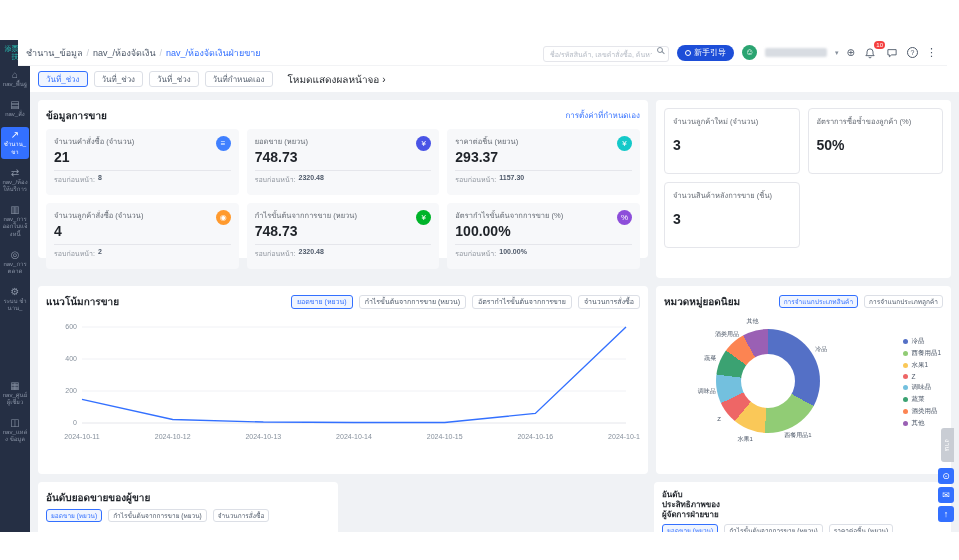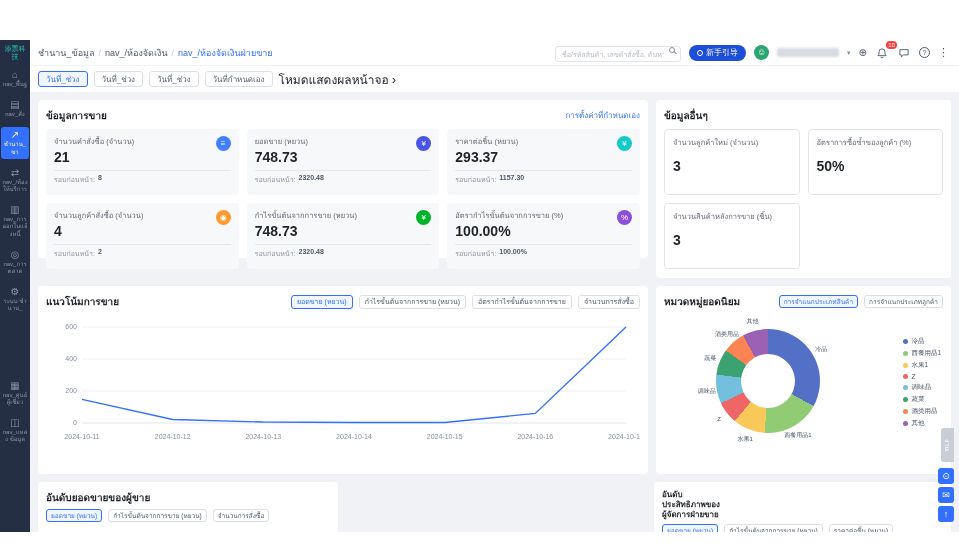--- a/index.html
+++ b/index.html
@@ -11,21 +11,21 @@
   
   .sidebar { position:absolute; left:0; top:0; width:30px; height:492px; background:#252f44; display:flex; flex-direction:column; align-items:center; padding-top:5px; }
   .logo { color:#27c2b5; font-size:7px; line-height:1.15; text-align:center; width:24px; word-break:break-all; margin-bottom:6px; }
   .side-nav { display:flex; flex-direction:column; align-items:center; gap:6px; width:100%; }
   .side-item { width:28px; display:flex; flex-direction:column; align-items:center; padding:3px 0; border-radius:3px; color:#8a94a6; cursor:pointer; text-align:center; }
   .side-item.active { background:#3370ff; color:#ffffff; }
   .side-icon { font-size:10px; line-height:1; }
   .side-label { font-size:6px; line-height:1.2; margin-top:1px; width:26px; word-break:break-all; }
 
   
-  .topbar { position:absolute; left:30px; top:0; width:929px; height:26px; background:#fff; border-bottom:1px solid #f2f3f5; display:flex; align-items:center; justify-content:space-between; padding:0 10px 0 8px; }
+  .topbar { position:absolute; left:18px; top:0; width:929px; height:26px; background:#fff; border-bottom:1px solid #f2f3f5; display:flex; align-items:center; justify-content:space-between; padding:0 10px 0 8px; }
   .breadcrumb { font-size:9px; color:#4e5969; display:flex; gap:4px; align-items:center; white-space:nowrap; }
   .bc-sep { color:#c9cdd4; }
   .bc-current { color:#3370ff; }
   .top-right { display:flex; align-items:center; gap:8px; }
   .searchbox { position:relative; }
   .searchbox input { width:126px; height:16px; border:1px solid #e5e6eb; border-radius:3px; padding:0 16px 0 6px; font-size:7px; color:#4e5969; outline:none; background:#fff; }
   .searchbox input::placeholder { color:#b4bac4; }
   .search-icon { position:absolute; right:6px; top:4px; width:6px; height:6px; border:1px solid #86909c; border-radius:50%; }
   .search-icon::after { content:''; position:absolute; width:4px; height:1px; background:#86909c; transform:rotate(45deg); right:-3px; bottom:-1px; }
   .guide-pill { height:16px; padding:0 8px; background:#1d4ed8; border:none; border-radius:9px; color:#fff; font-size:8px; display:flex; align-items:center; gap:3px; cursor:pointer; white-space:nowrap; }
@@ -39,21 +39,21 @@
   .help { width:11px; height:11px; border:1px solid #4e5969; border-radius:50%; font-size:7px; line-height:10px; text-align:center; color:#4e5969; cursor:pointer; }
   .more { font-size:11px; color:#4e5969; cursor:pointer; line-height:1; }
 
   
   .filterbar { position:absolute; left:30px; top:26px; width:929px; height:26px; background:#fff; display:flex; align-items:center; gap:6px; padding:0 8px; }
   .chiprow { display:flex; gap:6px; align-items:center; flex-wrap:wrap; row-gap:3px; }
   .chip { height:16px; padding:0 7px; font-size:8px; border:1px solid #dcdfe6; background:#fff; border-radius:3px; color:#4e5969; white-space:nowrap; cursor:pointer; }
   .chip-active { color:#3370ff; border-color:#3370ff; background:#f0f5ff; }
   .chiprow.sm .chip { height:14px; font-size:7px; padding:0 5px; }
   .chiprow.xs .chip { height:13px; font-size:6.5px; padding:0 4px; }
-  .fslink { font-size:12px; color:#1f2329; cursor:pointer; white-space:nowrap; }
+  .fslink { font-size:10px; color:#1f2329; cursor:pointer; white-space:nowrap;margin-left:9px; }
 
   
   .content { position:absolute; left:30px; top:52px; width:929px; height:440px; background:#f0f2f5; overflow:hidden; }
   .panel { position:absolute; background:#fff; border-radius:4px; padding:8px; }
   .p-sales { left:8px; top:8px; width:610px; height:158px; }
   .p-other { left:626px; top:8px; width:295px; height:178px; }
   .p-trend { left:8px; top:194px; width:610px; height:188px; }
   .p-cat   { left:626px; top:194px; width:295px; height:188px; }
   .p-b1 { left:8px;   top:390px; width:300px; height:78px; }
   .p-b2 { left:316px; top:390px; width:300px; height:78px; }
@@ -251,23 +251,20 @@
             <div class="sc-prev">
               <span>รอบก่อนหน้า:</span>
               <b>100.00%</b>
             </div>
             <span class="sc-icon" style="background: rgb(141, 78, 218);">%</span>
           </div>
         </div>
     </section>
 
     <section class="panel p-other">
-      <div class="phead">
-        <h2 class="ptitle">ข้อมูลอื่นๆ</h2>
-      </div>
       <div class="cards2">
           <div class="o-card">
             <div class="o-title">จำนวนลูกค้าใหม่ (จำนวน)</div>
             <div class="o-value">3</div>
           </div>
           <div class="o-card">
             <div class="o-title">อัตราการซื้อซ้ำของลูกค้า (%)</div>
             <div class="o-value">50%</div>
           </div>
           <div class="o-card">

